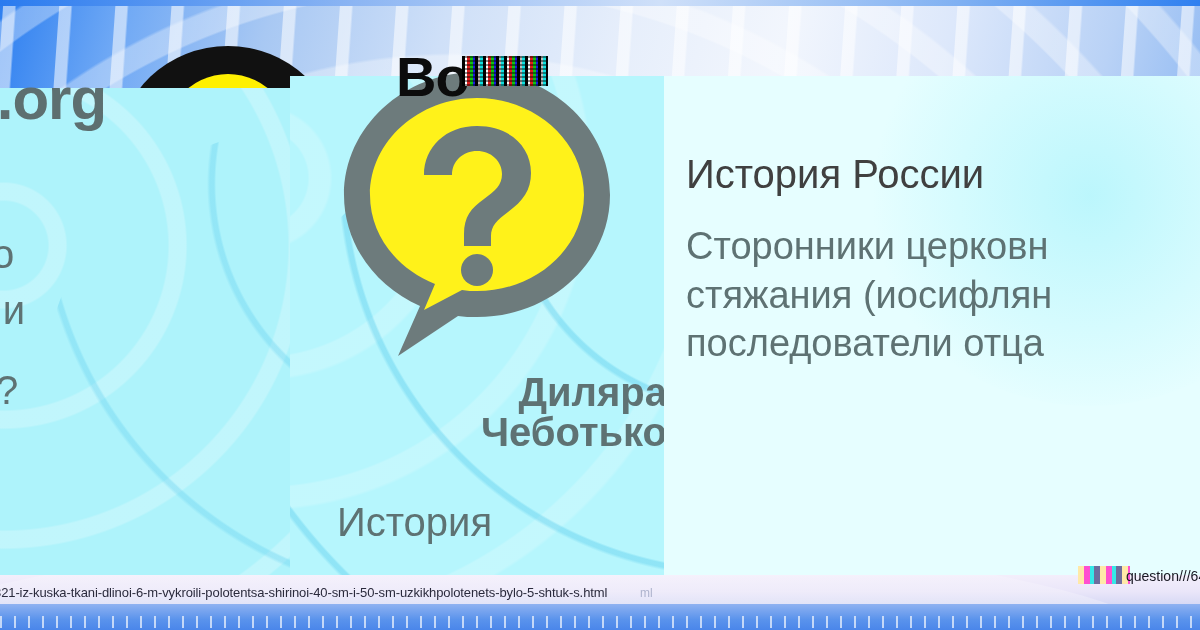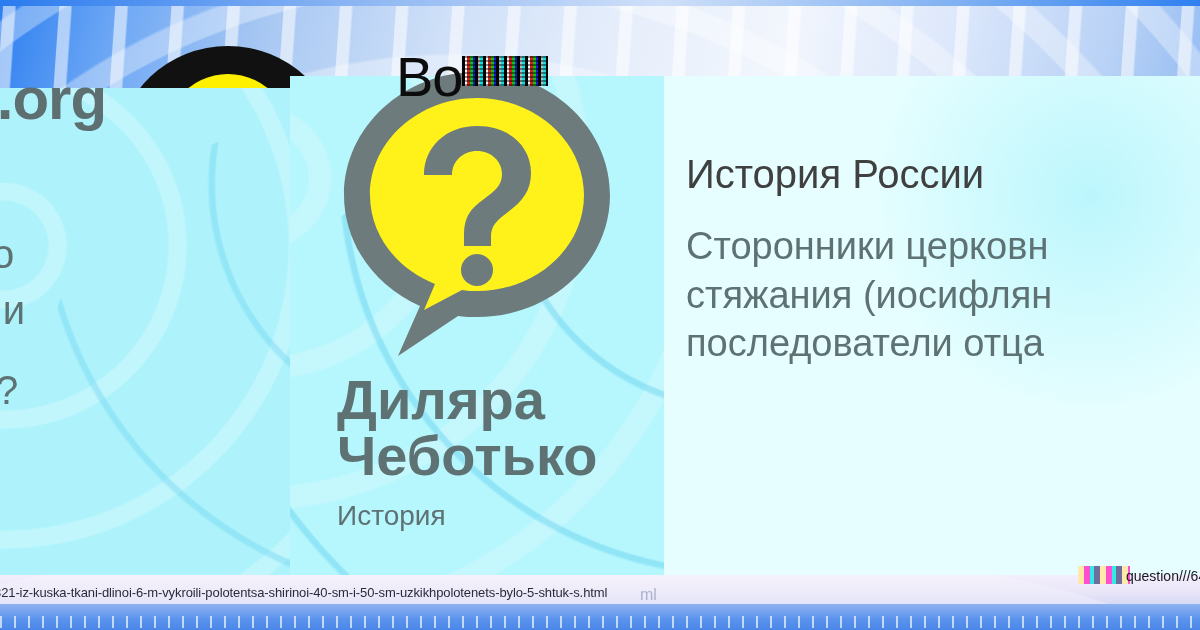--- a/index.html
+++ b/index.html
@@ -123,21 +123,21 @@
     position:absolute;left:-58px;top:64px;
     font-size:60px;font-weight:700;color:#5d6f70;letter-spacing:-1px;
     white-space:nowrap;
   }
   .txt-left-l1{position:absolute;left:-66px;top:232px;font-size:40px;color:#5e7273;white-space:nowrap;}
   .txt-left-l2{position:absolute;left:-66px;top:288px;font-size:40px;color:#5e7273;white-space:nowrap;}
   .txt-left-l3{position:absolute;left:-4px;top:368px;font-size:40px;color:#5e7273;white-space:nowrap;}
 
   .txt-mid-title-black{
     position:absolute;left:396px;top:44px;
-    font-size:56px;font-weight:400;color:#0c0c0c;letter-spacing:-1px;white-space:nowrap;
+    font-size:56px;font-weight:700;color:#0c0c0c;letter-spacing:-1px;white-space:nowrap;
     z-index:4;
   }
   .glitch{
     position:absolute;left:462px;top:56px;width:86px;height:30px;z-index:6;
     background:
       repeating-linear-gradient(90deg,#000 0 3px,#fff 3px 5px,#e01d1d 5px 8px,#12c312 8px 11px,
       #1b1bdd 11px 13px,#000 13px 16px,#bdbdbd 16px 18px,#10e0e0 18px 21px),
       repeating-linear-gradient(0deg,rgba(0,0,0,.45) 0 2px,rgba(255,255,255,.2) 2px 4px);
     background-blend-mode:multiply;
     image-rendering:pixelated;
@@ -145,25 +145,25 @@
   .glitch2{
     position:absolute;left:1078px;top:566px;width:52px;height:18px;z-index:6;
     background:
       repeating-linear-gradient(90deg,#ffe9a8 0 6px,#ff4fd0 6px 12px,#35e8e8 12px 16px,#6d6d9e 16px 22px),
       repeating-linear-gradient(0deg,rgba(255,255,255,.35) 0 3px,rgba(0,0,0,.12) 3px 6px);
     image-rendering:pixelated;
   }
 
   .txt-name{
     position:absolute;left:337px;top:372px;width:330px;
-    font-size:56px;font-weight:700;color:#5e7273;line-height:1.0;
+    font-size:40px;font-weight:700;color:#5e7273;line-height:1.0;text-align:right;
   }
   .txt-subject{
     position:absolute;left:337px;top:500px;
-    font-size:28px;color:#5e7273;white-space:nowrap;
+    font-size:40px;color:#5e7273;white-space:nowrap;
   }
 
   .txt-right-title{
     position:absolute;left:686px;top:46px;
     font-size:50px;font-weight:700;color:#5d6f70;letter-spacing:-.5px;white-space:nowrap;
   }
   .txt-right-sub{
     position:absolute;left:686px;top:152px;
     font-size:40px;color:#404040;white-space:nowrap;
   }
@@ -194,21 +194,21 @@
   .url-left{
     position:absolute;left:-6px;top:585px;
     font-size:13px;color:#2a2a3c;white-space:nowrap;letter-spacing:-.1px;z-index:7;
   }
   .url-right{
     position:absolute;left:1126px;top:568px;
     font-size:14px;color:#171722;white-space:nowrap;z-index:7;
   }
   .faint-line{
     position:absolute;left:640px;top:586px;
-    font-size:16px;color:rgba(95,110,150,.45);white-space:nowrap;z-index:6;
+    font-size:12px;color:rgba(95,110,150,.45);white-space:nowrap;z-index:6;
   }
   .top-dark-edge{
     position:absolute;left:0;top:0;width:1200px;height:6px;
     background:linear-gradient(90deg,#2a7bef 0%,#8db6f3 30%,#cfe0f9 55%,#7fb0f2 80%,#2f80f0 100%);
   }
 </style>
 </head>
 <body>
 
 <div class="stage">

